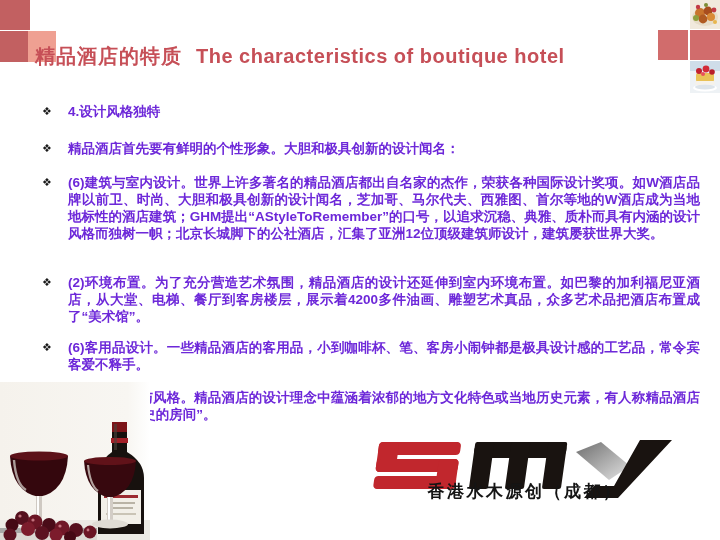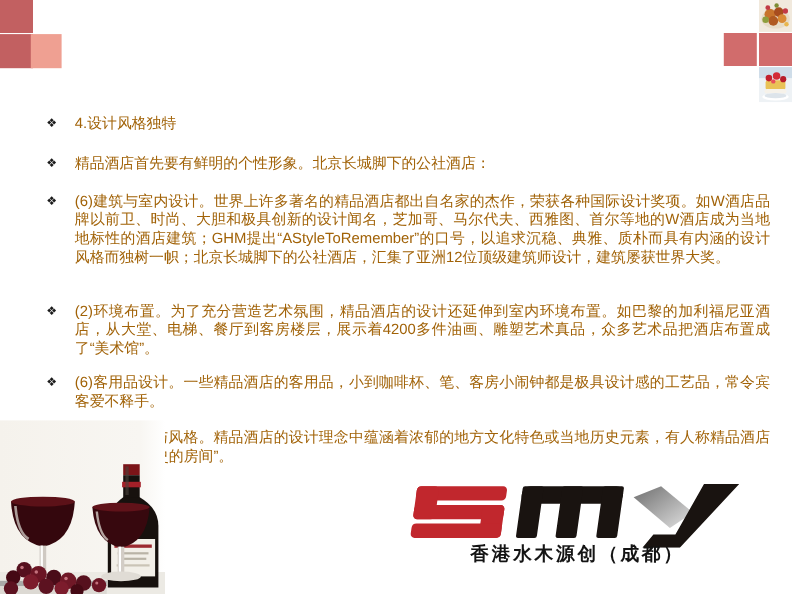--- a/index.html
+++ b/index.html
@@ -20,26 +20,27 @@
   }
   #title .zh{font-size:20px;letter-spacing:1px;}
   #title .en{font-size:20px;margin-left:14px;letter-spacing:0.5px;}
   
   .bullet{position:absolute;left:0;width:720px;}
   .bullet .marker{
     position:absolute;left:42px;top:2px;color:#1a1a1a;font-size:11px;
   }
   .bullet .btext{
     position:absolute;left:68px;width:632px;
-    color:#a16207;font-size:13.5px;line-height:17px;
+    color:#6d28d9;font-size:13.5px;line-height:17px;
     text-align:justify;
+    font-weight:bold;
   }
   
   #logo-text{
-    position:absolute;left:330px;top:492px;width:390px;text-align:center;
+    position:absolute;left:330px;top:480px;width:390px;text-align:center;
     color:#141414;font-size:17px;font-weight:600;letter-spacing:2.5px;
     white-space:nowrap;
   }
 </style>
 </head>
 <body>
 
 <div id="slide">
 
   <div class="sq sq-red-l" style="left:0;top:0;width:30px;height:30px;"></div>
@@ -73,28 +74,31 @@
       <rect x="5" y="20" width="20" height="4" rx="2" fill="#f6f2ea"></rect>
       <circle cx="9" cy="10" r="3" fill="#c3212f"></circle>
       <circle cx="16" cy="8" r="3.4" fill="#d32b38"></circle>
       <circle cx="22" cy="11" r="2.8" fill="#b81d2a"></circle>
       <circle cx="13" cy="13" r="2" fill="#e8505b"></circle>
       <ellipse cx="15" cy="27" rx="12" ry="3.4" fill="#ffffff"></ellipse>
       <ellipse cx="15" cy="26" rx="10" ry="2.4" fill="#dde4ea"></ellipse>
     </svg>
   </div>
 
+  <div id="title">
+    <span class="zh">精品酒店的特质</span><span class="en">The characteristics of boutique hotel</span>
+  </div>
 
   <div class="bullet" style="top:103px;">
     <span class="marker">❖</span>
     <div class="btext">4.设计风格独特</div>
   </div>
   <div class="bullet" style="top:140px;">
     <span class="marker">❖</span>
-    <div class="btext">精品酒店首先要有鲜明的个性形象。北京长城脚下的公社酒店：</div>
+    <div class="btext">精品酒店首先要有鲜明的个性形象。大胆和极具创新的设计闻名：</div>
   </div>
   <div class="bullet" style="top:174px;">
     <span class="marker">❖</span>
     <div class="btext">(6)建筑与室内设计。世界上许多著名的精品酒店都出自名家的杰作，荣获各种国际设计奖项。如W酒店品牌以前卫、时尚、大胆和极具创新的设计闻名，芝加哥、马尔代夫、西雅图、首尔等地的W酒店成为当地地标性的酒店建筑；GHM提出“AStyleToRemember”的口号，以追求沉稳、典雅、质朴而具有内涵的设计风格而独树一帜；北京长城脚下的公社酒店，汇集了亚洲12位顶级建筑师设计，建筑屡获世界大奖。</div>
   </div>
   <div class="bullet" style="top:274px;">
     <span class="marker">❖</span>
     <div class="btext">(2)环境布置。为了充分营造艺术氛围，精品酒店的设计还延伸到室内环境布置。如巴黎的加利福尼亚酒店，从大堂、电梯、餐厅到客房楼层，展示着4200多件油画、雕塑艺术真品，众多艺术品把酒店布置成了“美术馆”。</div>
   </div>
   <div class="bullet" style="top:339px;">

